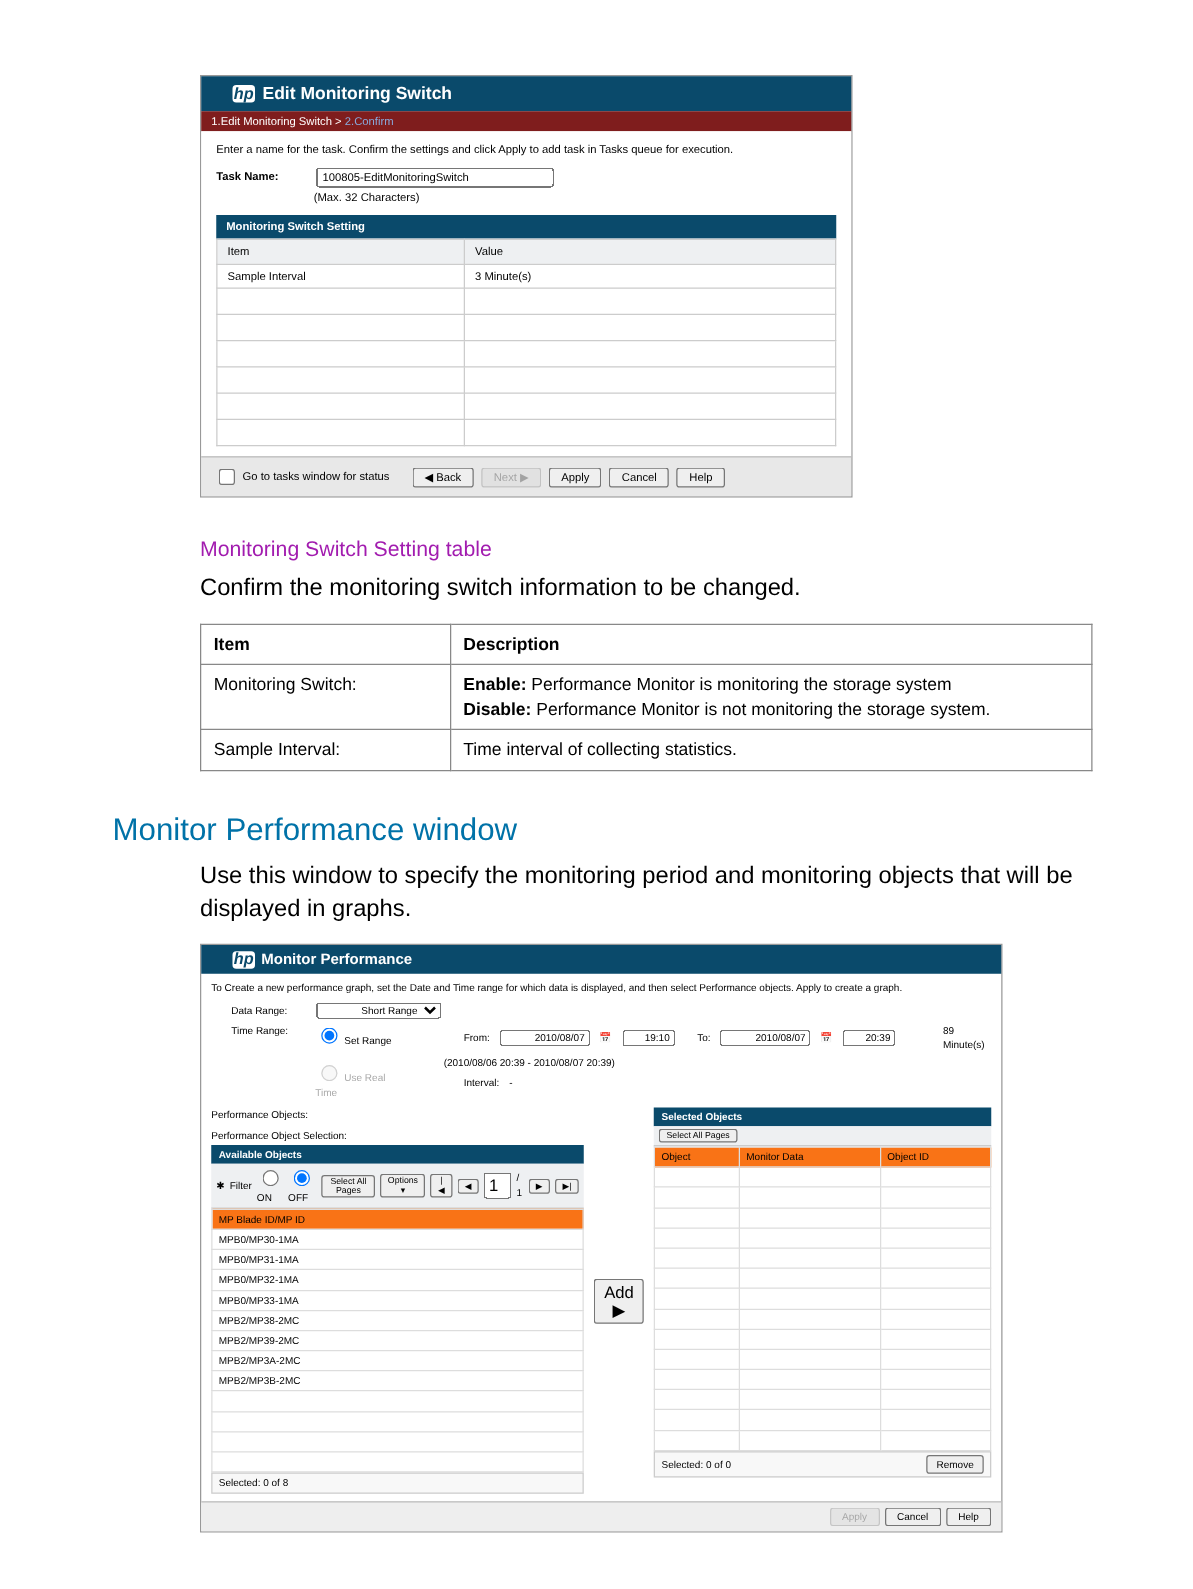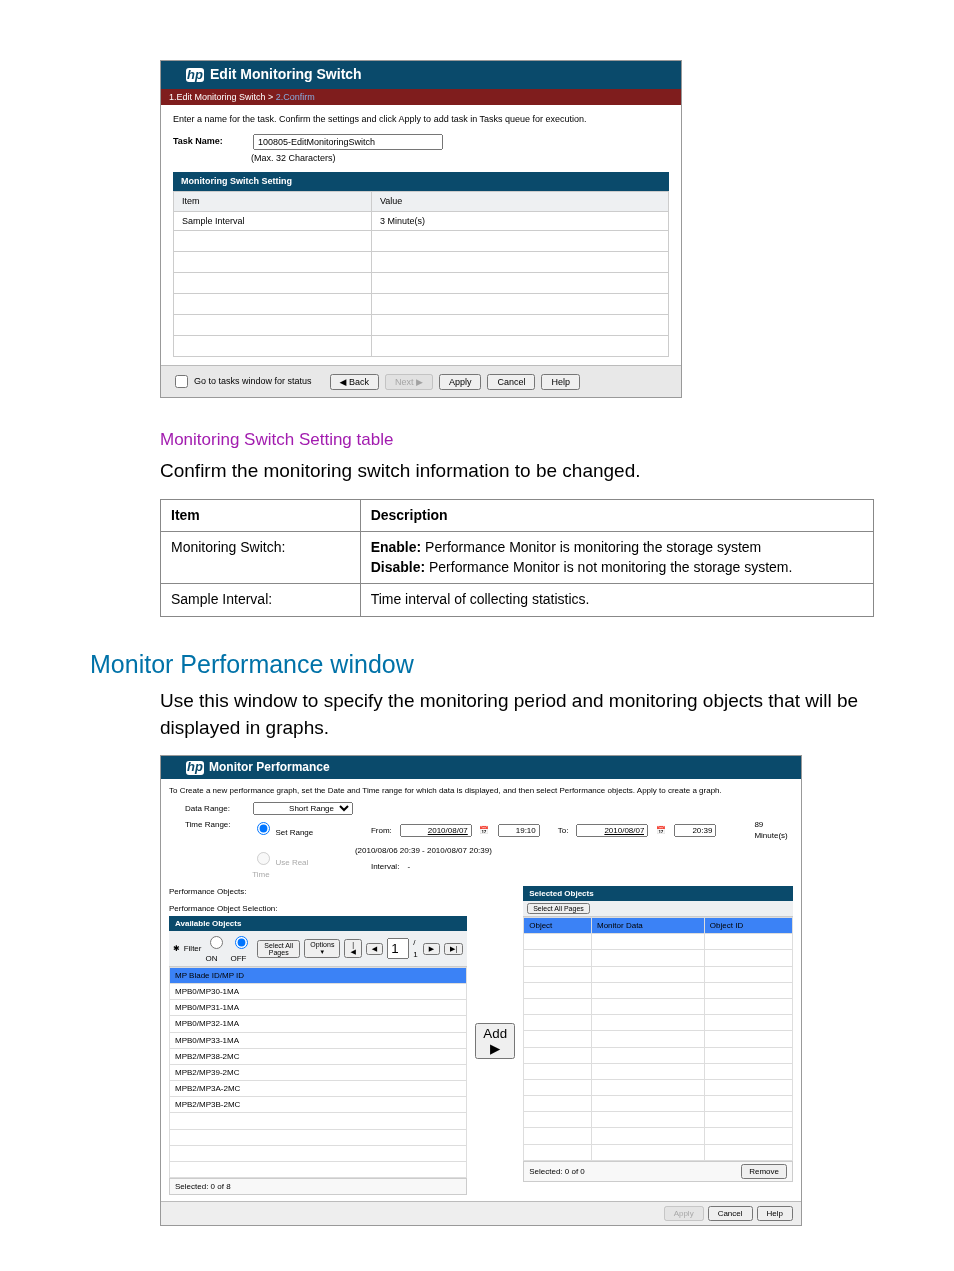--- a/index.html
+++ b/index.html
@@ -132,35 +132,35 @@
   }
   .s2body { padding: 6px 8px; }
   .s2instr { font-size: 8px; margin-bottom: 6px; }
   .s2row { display: flex; align-items: center; gap: 8px; margin-bottom: 4px; font-size: 8px; margin-left: 16px; }
   .s2row select, .s2row input { font-size: 8px; padding: 0 2px; text-align: right; }
   .s2cols { display: flex; gap: 8px; }
   .s2left { flex: 1.05; }
   .s2right { flex: 0.95; }
   .s2mid { width: 40px; display: flex; align-items: center; justify-content: center; }
   .s2select { width: 100px; }
-  .s2date { width: 64px; text-decoration: underline; }
+  .s2date { width: 64px; }
   .s2time { width: 34px; }
   .avail-toolbar {
     background: #eef0f2;
     padding: 2px 4px;
     display: flex;
     align-items: center;
     gap: 4px;
     font-size: 8px;
     border-bottom: 1px solid #ccc;
   }
   .avail-toolbar button { font-size: 7px; padding: 0 4px; }
   .list-table { width: 100%; border-collapse: collapse; font-size: 8px; }
   .list-table th, .list-table td { border: 1px solid #ddd; padding: 2px 5px; text-align: left; font-weight: normal; }
-  .list-table th { background: #3b82f6; }
+  .list-table th { background: #f97316; }
   .s2footer {
     display: flex;
     justify-content: flex-end;
     padding: 4px 8px;
     gap: 4px;
     background: #eee;
     border-top: 1px solid #bbb;
   }
   .s2footer button { font-size: 8px; padding: 1px 8px; }
   .selected-bar { border: 1px solid #ccc; padding: 2px 5px; font-size: 8px; background: #f8f8f8; display:flex; justify-content:space-between; align-items:center;}

